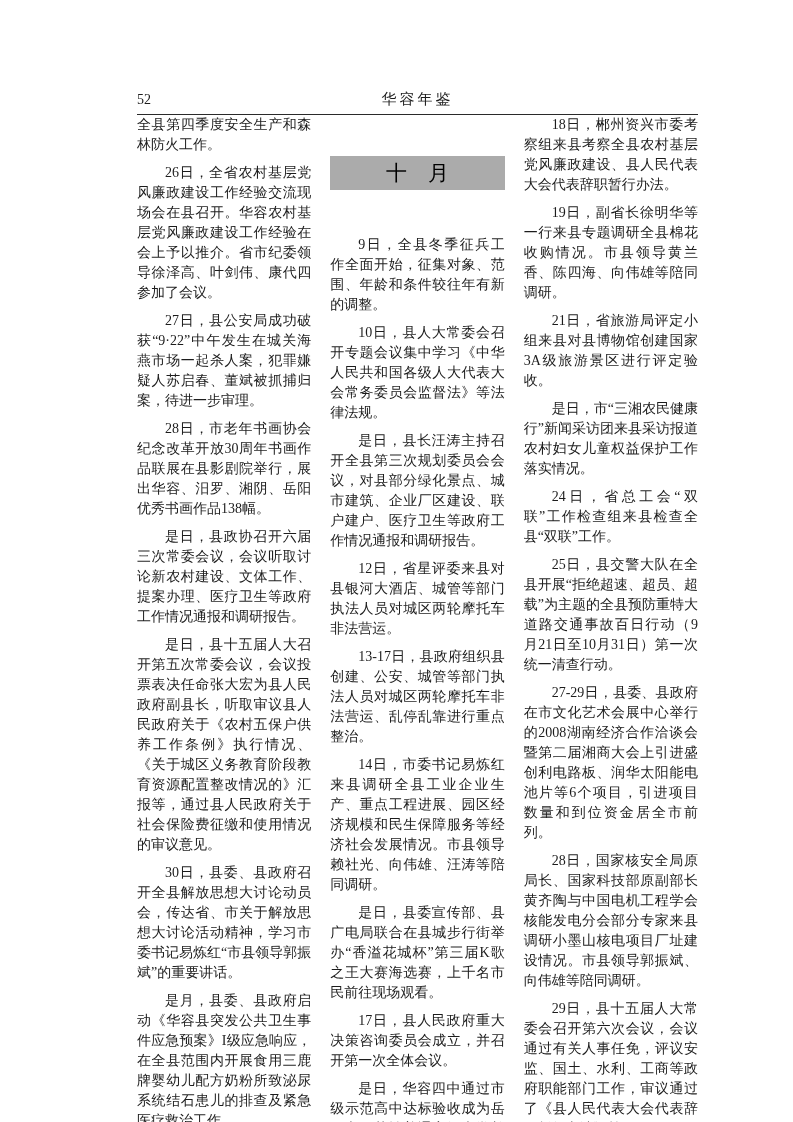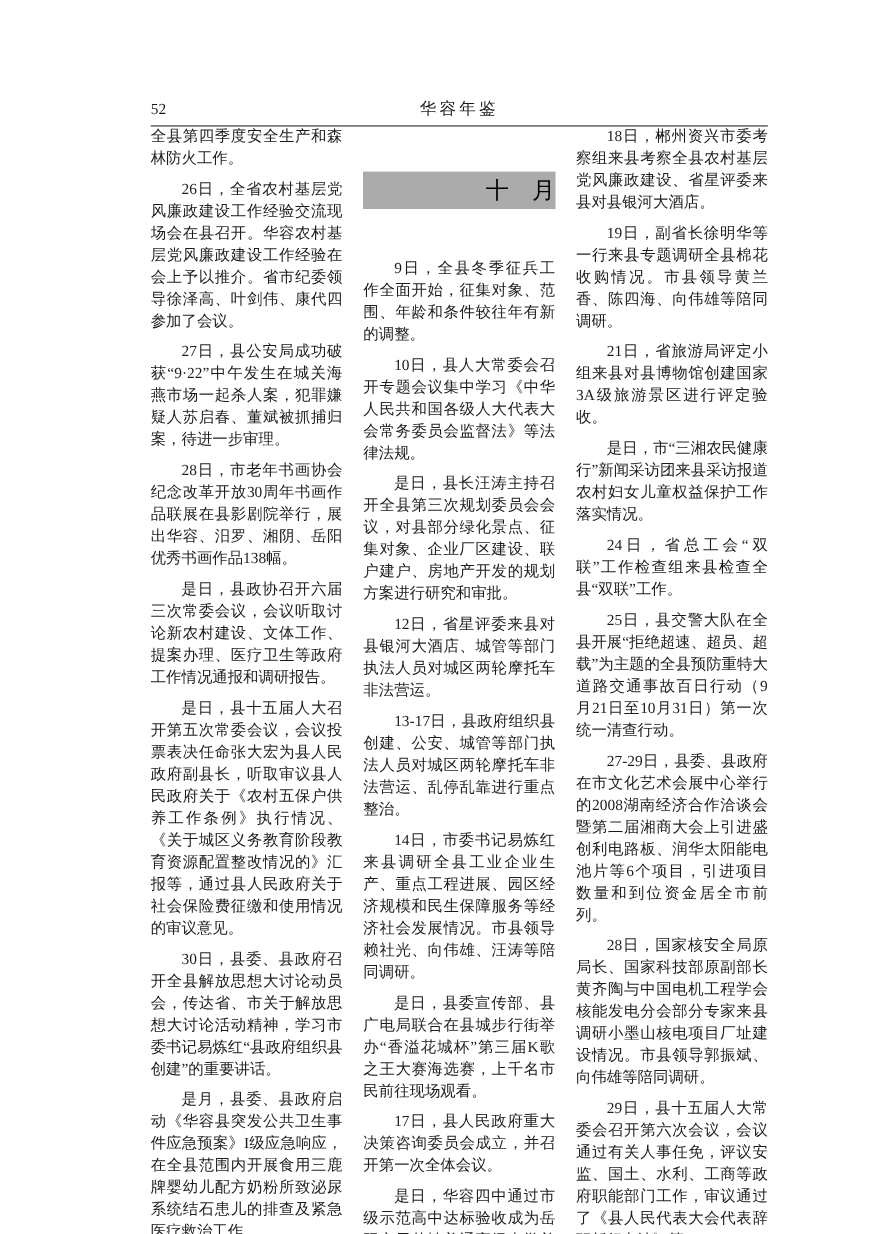--- a/index.html
+++ b/index.html
@@ -51,21 +51,21 @@
     margin-bottom:8px;
   }
   .para.no-indent { text-indent:0; }
 
   .month-header {
     background:var(--section-header-bg,#ababab);
     height:34px;
     margin:41px 0 45px;
     display:flex;
     align-items:center;
-    justify-content:flex-end;
+    justify-content:center;
   }
   .month-header span {
     font-size:21px;
     color:#000;
   }
 </style>
 </head>
 <body>
 
 <div class="page">
@@ -80,41 +80,41 @@
 
   <main class="columns">
 
     <section class="col">
       <p class="para no-indent">全县第四季度安全生产和森林防火工作。</p>
       <p class="para">26日，全省农村基层党风廉政建设工作经验交流现场会在县召开。华容农村基层党风廉政建设工作经验在会上予以推介。省市纪委领导徐泽高、叶剑伟、康代四参加了会议。</p>
       <p class="para">27日，县公安局成功破获“9·22”中午发生在城关海燕市场一起杀人案，犯罪嫌疑人苏启春、董斌被抓捕归案，待进一步审理。</p>
       <p class="para">28日，市老年书画协会纪念改革开放30周年书画作品联展在县影剧院举行，展出华容、汨罗、湘阴、岳阳优秀书画作品138幅。</p>
       <p class="para">是日，县政协召开六届三次常委会议，会议听取讨论新农村建设、文体工作、提案办理、医疗卫生等政府工作情况通报和调研报告。</p>
       <p class="para">是日，县十五届人大召开第五次常委会议，会议投票表决任命张大宏为县人民政府副县长，听取审议县人民政府关于《农村五保户供养工作条例》执行情况、《关于城区义务教育阶段教育资源配置整改情况的》汇报等，通过县人民政府关于社会保险费征缴和使用情况的审议意见。</p>
-      <p class="para">30日，县委、县政府召开全县解放思想大讨论动员会，传达省、市关于解放思想大讨论活动精神，学习市委书记易炼红“县政府组织县创建”的重要讲话。</p>
+      <p class="para">30日，县委、县政府召开全县解放思想大讨论动员会，传达省、市关于解放思想大讨论活动精神，学习市委书记易炼红“市县领导郭振斌”的重要讲话。</p>
       <p class="para">是月，县委、县政府启动《华容县突发公共卫生事件应急预案》I级应急响应，在全县范围内开展食用三鹿牌婴幼儿配方奶粉所致泌尿系统结石患儿的排查及紧急医疗救治工作。</p>
     </section>
 
     <section class="col">
       <div class="month-header">
         <span>十　月</span>
       </div>
       <p class="para">9日，全县冬季征兵工作全面开始，征集对象、范围、年龄和条件较往年有新的调整。</p>
       <p class="para">10日，县人大常委会召开专题会议集中学习《中华人民共和国各级人大代表大会常务委员会监督法》等法律法规。</p>
-      <p class="para">是日，县长汪涛主持召开全县第三次规划委员会会议，对县部分绿化景点、征集对象、企业厂区建设、联户建户、房地产开发的规划方案进行研究和审批。</p>
+      <p class="para">是日，县长汪涛主持召开全县第三次规划委员会会议，对县部分绿化景点、城市建筑、企业厂区建设、联户建户、医疗卫生等政府工作情况通报和调研报告。</p>
       <p class="para">12日，省星评委来县对县银河大酒店、城管等部门执法人员对城区两轮摩托车非法营运。</p>
       <p class="para">13-17日，县政府组织县创建、公安、城管等部门执法人员对城区两轮摩托车非法营运、乱停乱靠进行重点整治。</p>
       <p class="para">14日，市委书记易炼红来县调研全县工业企业生产、重点工程进展、园区经济规模和民生保障服务等经济社会发展情况。市县领导赖社光、向伟雄、汪涛等陪同调研。</p>
       <p class="para">是日，县委宣传部、县广电局联合在县城步行街举办“香溢花城杯”第三届K歌之王大赛海选赛，上千名市民前往现场观看。</p>
       <p class="para">17日，县人民政府重大决策咨询委员会成立，并召开第一次全体会议。</p>
       <p class="para">是日，华容四中通过市级示范高中达标验收成为岳阳市示范性普通高级中学并举行挂牌仪式。</p>
     </section>
 
     <section class="col">
-      <p class="para">18日，郴州资兴市委考察组来县考察全县农村基层党风廉政建设、省星评委来县对县银河大酒店。</p>
+      <p class="para">18日，郴州资兴市委考察组来县考察全县农村基层党风廉政建设、县人民代表大会代表辞职暂行办法。</p>
       <p class="para">19日，副省长徐明华等一行来县专题调研全县棉花收购情况。市县领导黄兰香、陈四海、向伟雄等陪同调研。</p>
       <p class="para">21日，省旅游局评定小组来县对县博物馆创建国家3A级旅游景区进行评定验收。</p>
       <p class="para">是日，市“三湘农民健康行”新闻采访团来县采访报道农村妇女儿童权益保护工作落实情况。</p>
       <p class="para">24日，省总工会“双联”工作检查组来县检查全县“双联”工作。</p>
       <p class="para">25日，县交警大队在全县开展“拒绝超速、超员、超载”为主题的全县预防重特大道路交通事故百日行动（9月21日至10月31日）第一次统一清查行动。</p>
       <p class="para">27-29日，县委、县政府在市文化艺术会展中心举行的2008湖南经济合作洽谈会暨第二届湘商大会上引进盛创利电路板、润华太阳能电池片等6个项目，引进项目数量和到位资金居全市前列。</p>
       <p class="para">28日，国家核安全局原局长、国家科技部原副部长黄齐陶与中国电机工程学会核能发电分会部分专家来县调研小墨山核电项目厂址建设情况。市县领导郭振斌、向伟雄等陪同调研。</p>
       <p class="para">29日，县十五届人大常委会召开第六次会议，会议通过有关人事任免，评议安监、国土、水利、工商等政府职能部门工作，审议通过了《县人民代表大会代表辞职暂行办法》等。</p>
     </section>
 

